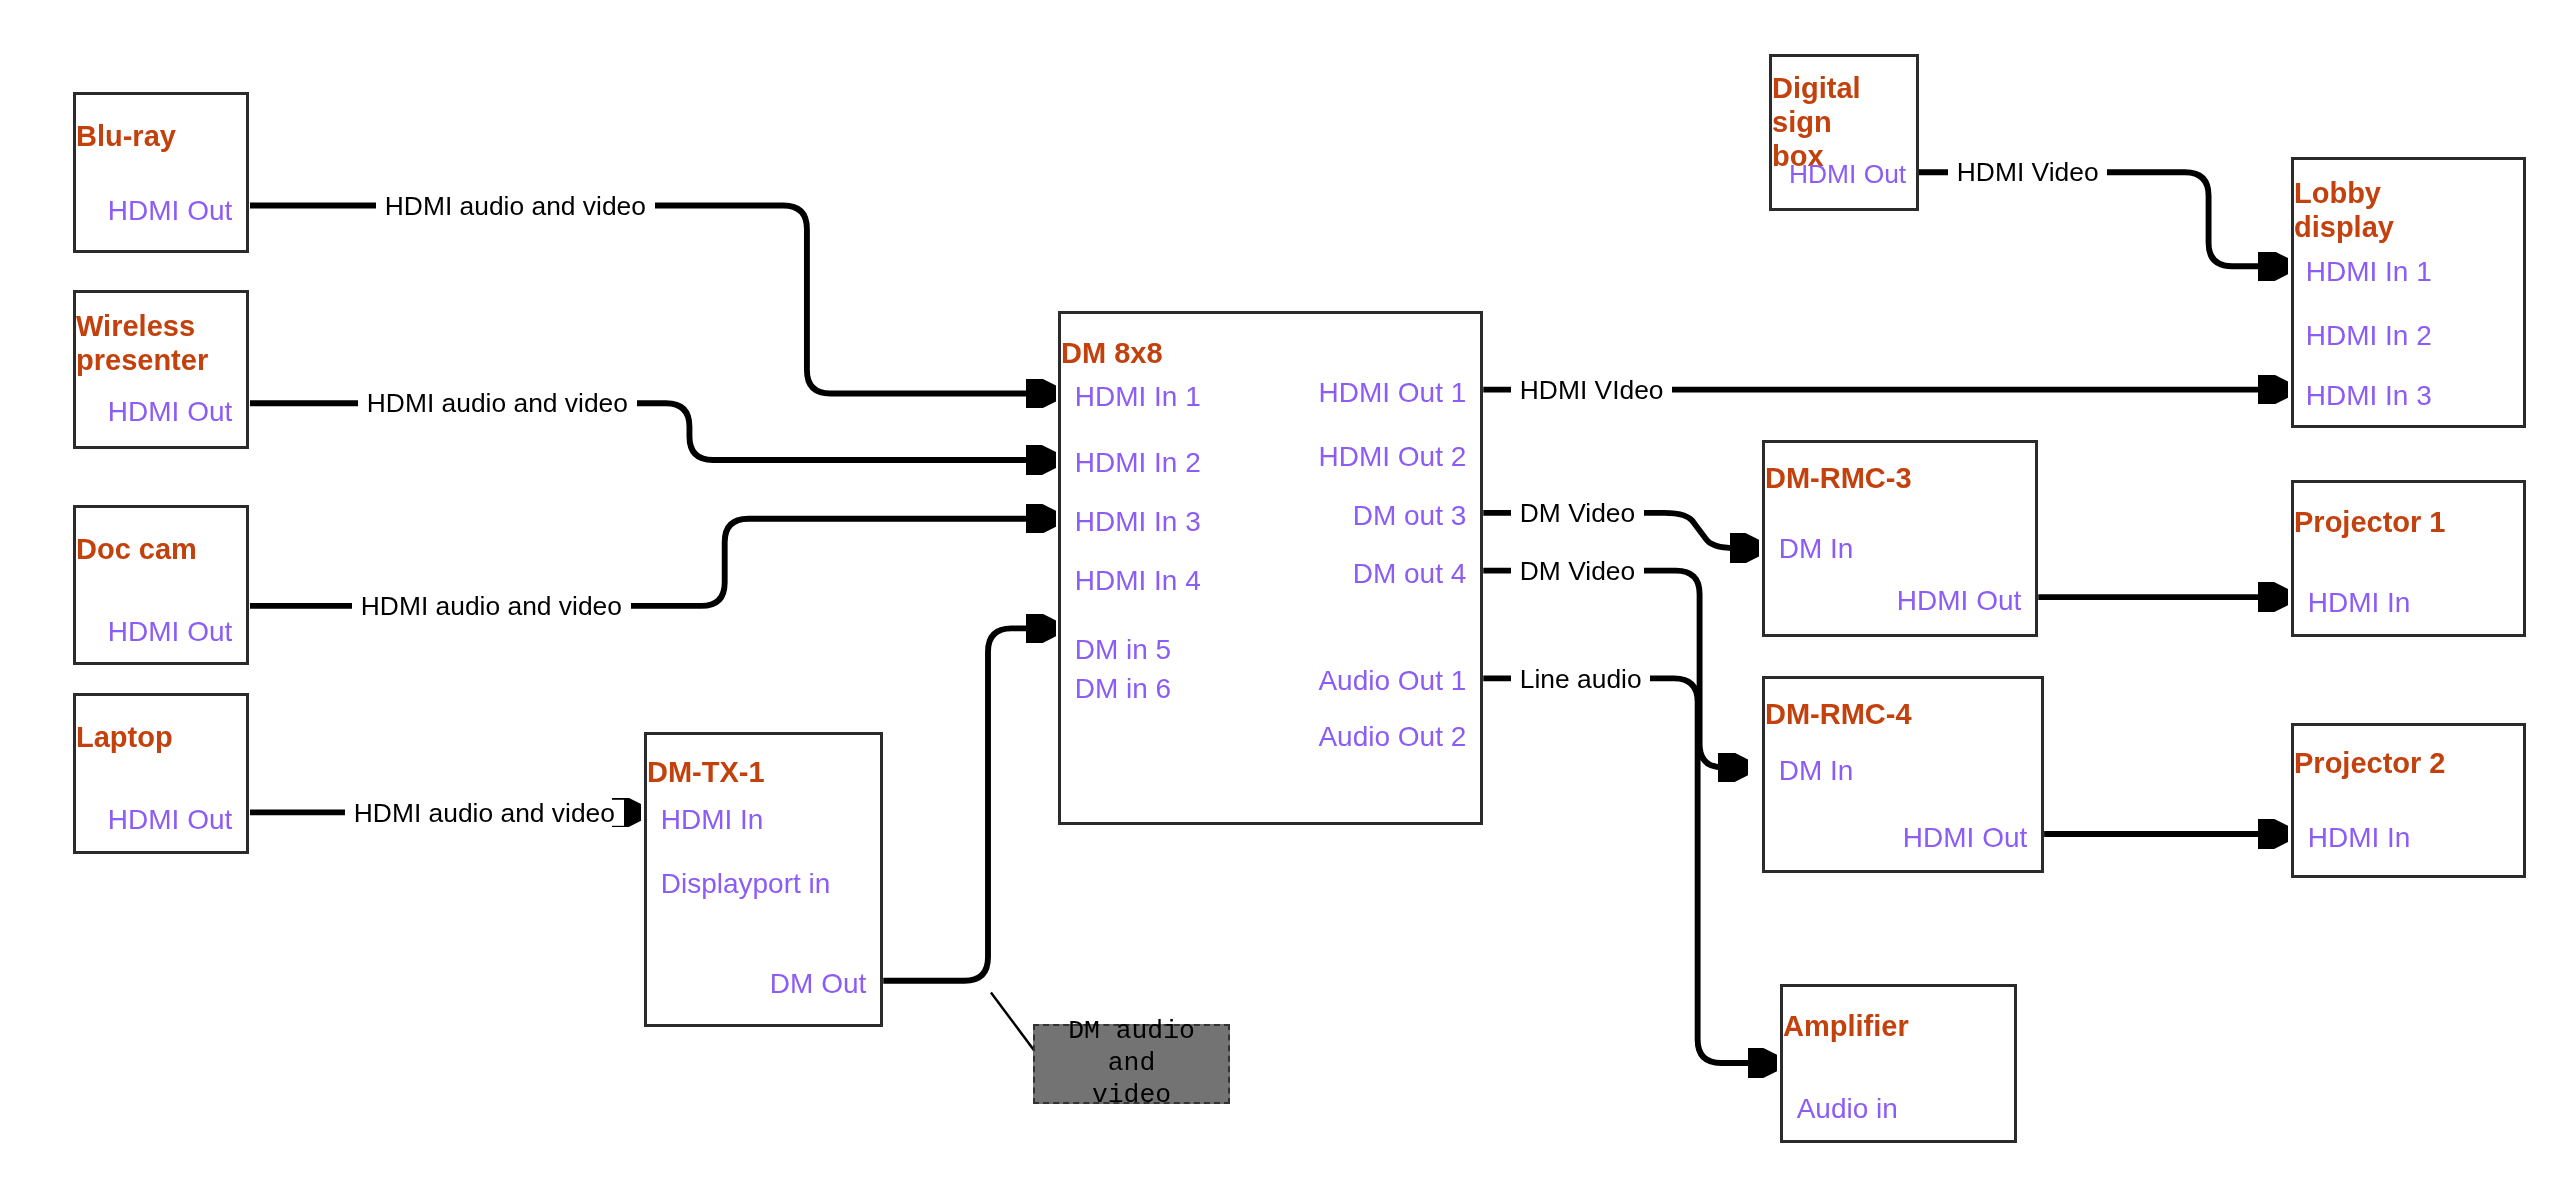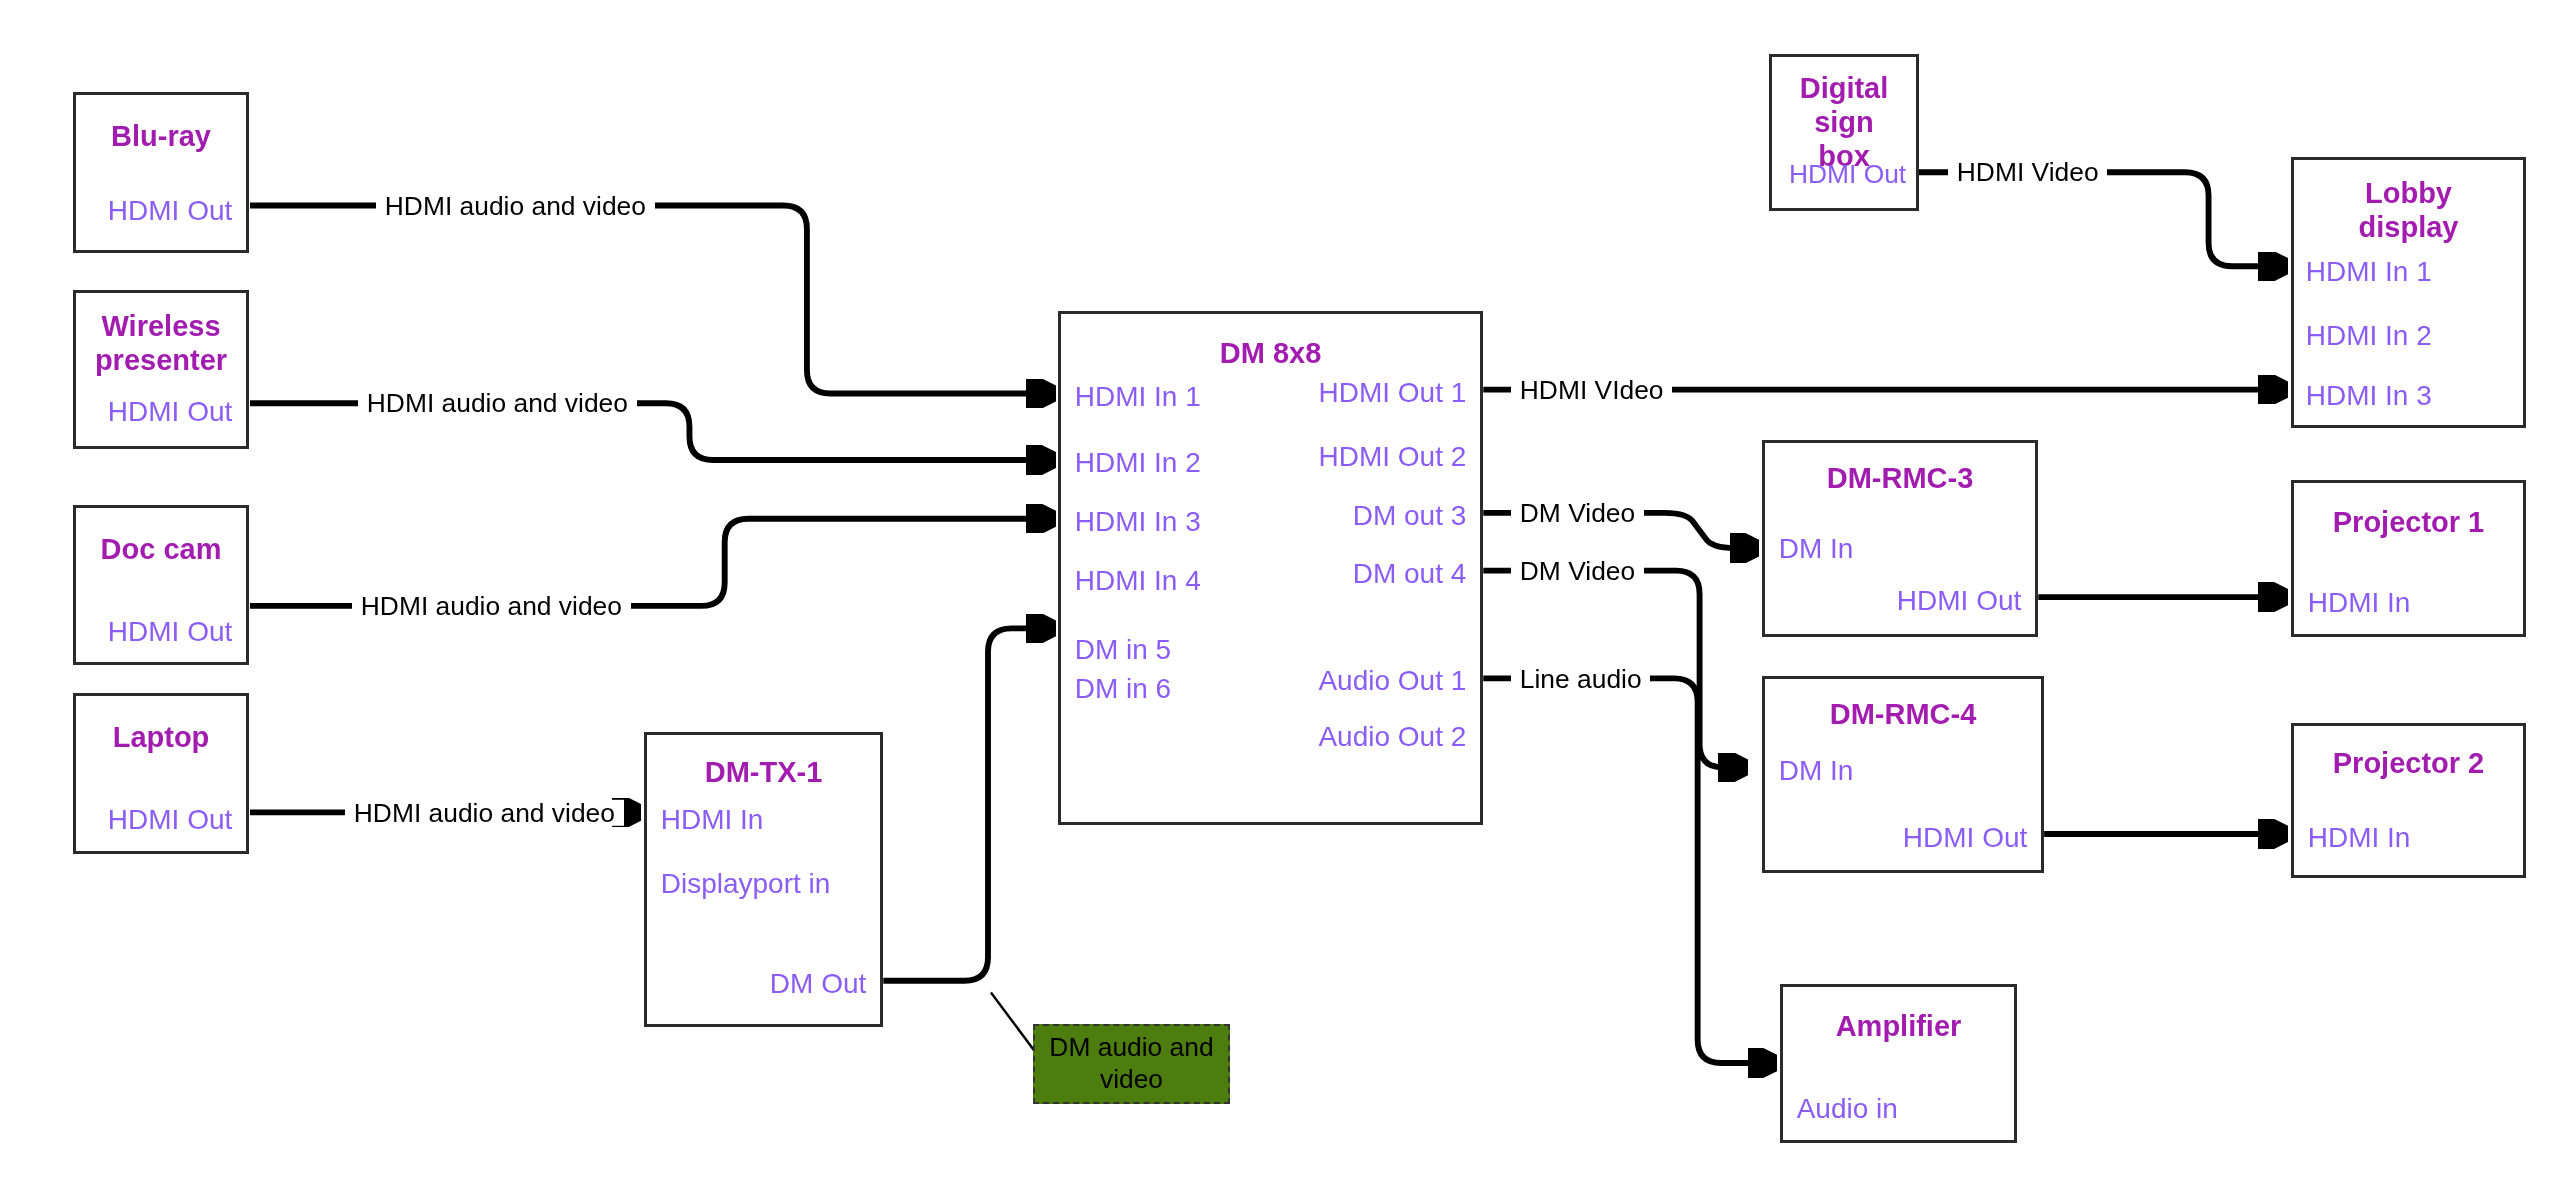--- a/index.html
+++ b/index.html
@@ -20,50 +20,51 @@
   .box{
     position:absolute;
     box-sizing:border-box;
     border:3.9px solid #2b2b2b;
     background:#ffffff;
     z-index:5;
   }
   .box .title{
     position:absolute;
     left:0; right:0;
-    text-align:center;
+    text-align:left;
     font-weight:bold;
     font-size:29px;
     line-height:1.18;
-    color:#a21caf;
+    color:#c2410c;
   }
   .port{
     position:absolute;
     font-size:28px;
     line-height:1;
     white-space:nowrap;
     color:#8b5cf6;
   }
   .port.l{ text-align:left; }
   .port.r{ text-align:right; }
 
   
   .dashbox{
     position:absolute;
     box-sizing:border-box;
     border:2px dashed #333;
-    background:#4d7c0f;
+    background:#737373;
     display:flex;
     align-items:center;
     justify-content:center;
     text-align:center;
     font-size:26.4px;
     line-height:1.2;
     z-index:6;
     padding:2px 5.9px;
+    font-family:Liberation Mono, monospace;
   }
 
   
   #wires{
     position:absolute;
     left:0; top:0;
     width:2576px;
     height:1201px;
     z-index:2;
     pointer-events:none;

